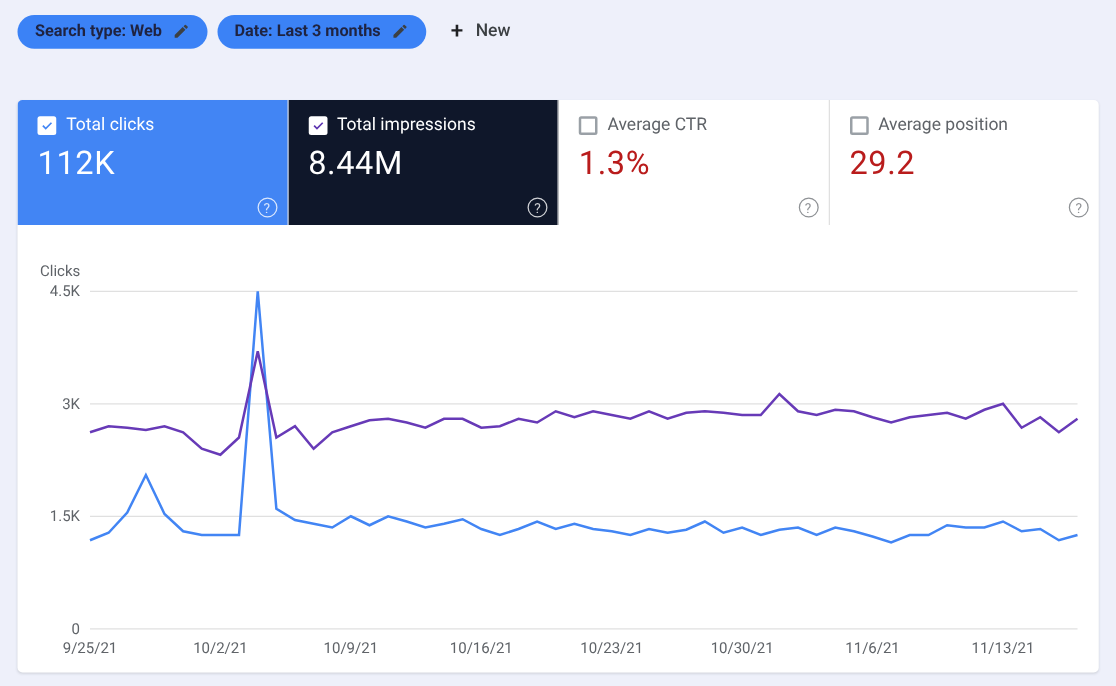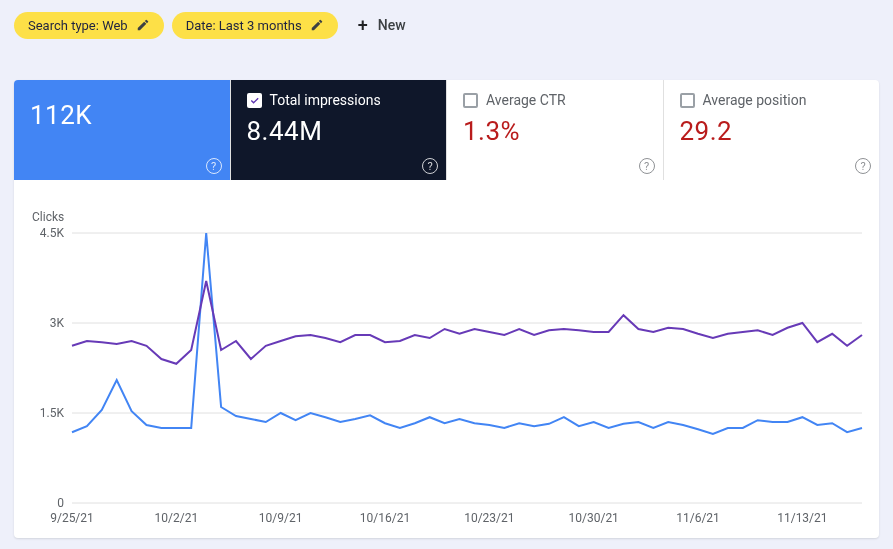--- a/index.html
+++ b/index.html
@@ -14,25 +14,25 @@
   .filter-bar {
     display: flex;
     align-items: center;
     gap: 8px;
     padding: 10px 14px;
   }
   .chip {
     display: inline-flex;
     align-items: center;
     gap: 8px;
-    background: #fde047;
+    background: #3b82f6;
     border-radius: 16px;
     padding: 6px 14px;
     font-size: 13px;
-    font-weight: 400;
+    font-weight: 700;
     color: #1f2340;
     cursor: pointer;
     justify-content: flex-end;
   }
   .chip .pencil-icon svg { display:block; }
   .new-btn {
     display: inline-flex;
     align-items: center;
     gap: 10px;
     padding: 6px 12px;
@@ -138,20 +138,28 @@
   <div class="new-btn">
     <span class="plus-icon">+</span>
     <span>New</span>
   </div>
 </div>
 
 <div class="main-card">
   <div class="metric-row">
 
     <div class="metric blue">
+      <div class="metric-header">
+        <span class="metric-checkbox checked">
+          <svg width="11" height="11" viewBox="0 0 24 24">
+              <path d="M5 12l5 5L20 7" stroke-width="3" fill="none"></path>
+            </svg>
+        </span>
+        <span class="metric-label">Total clicks</span>
+      </div>
       <div class="metric-value">112K</div>
       <span class="help-icon">?</span>
     </div>
 
     <div class="metric purple">
       <div class="metric-header">
         <span class="metric-checkbox checked">
           <svg width="11" height="11" viewBox="0 0 24 24">
               <path d="M5 12l5 5L20 7" stroke-width="3" fill="none"></path>
             </svg>

